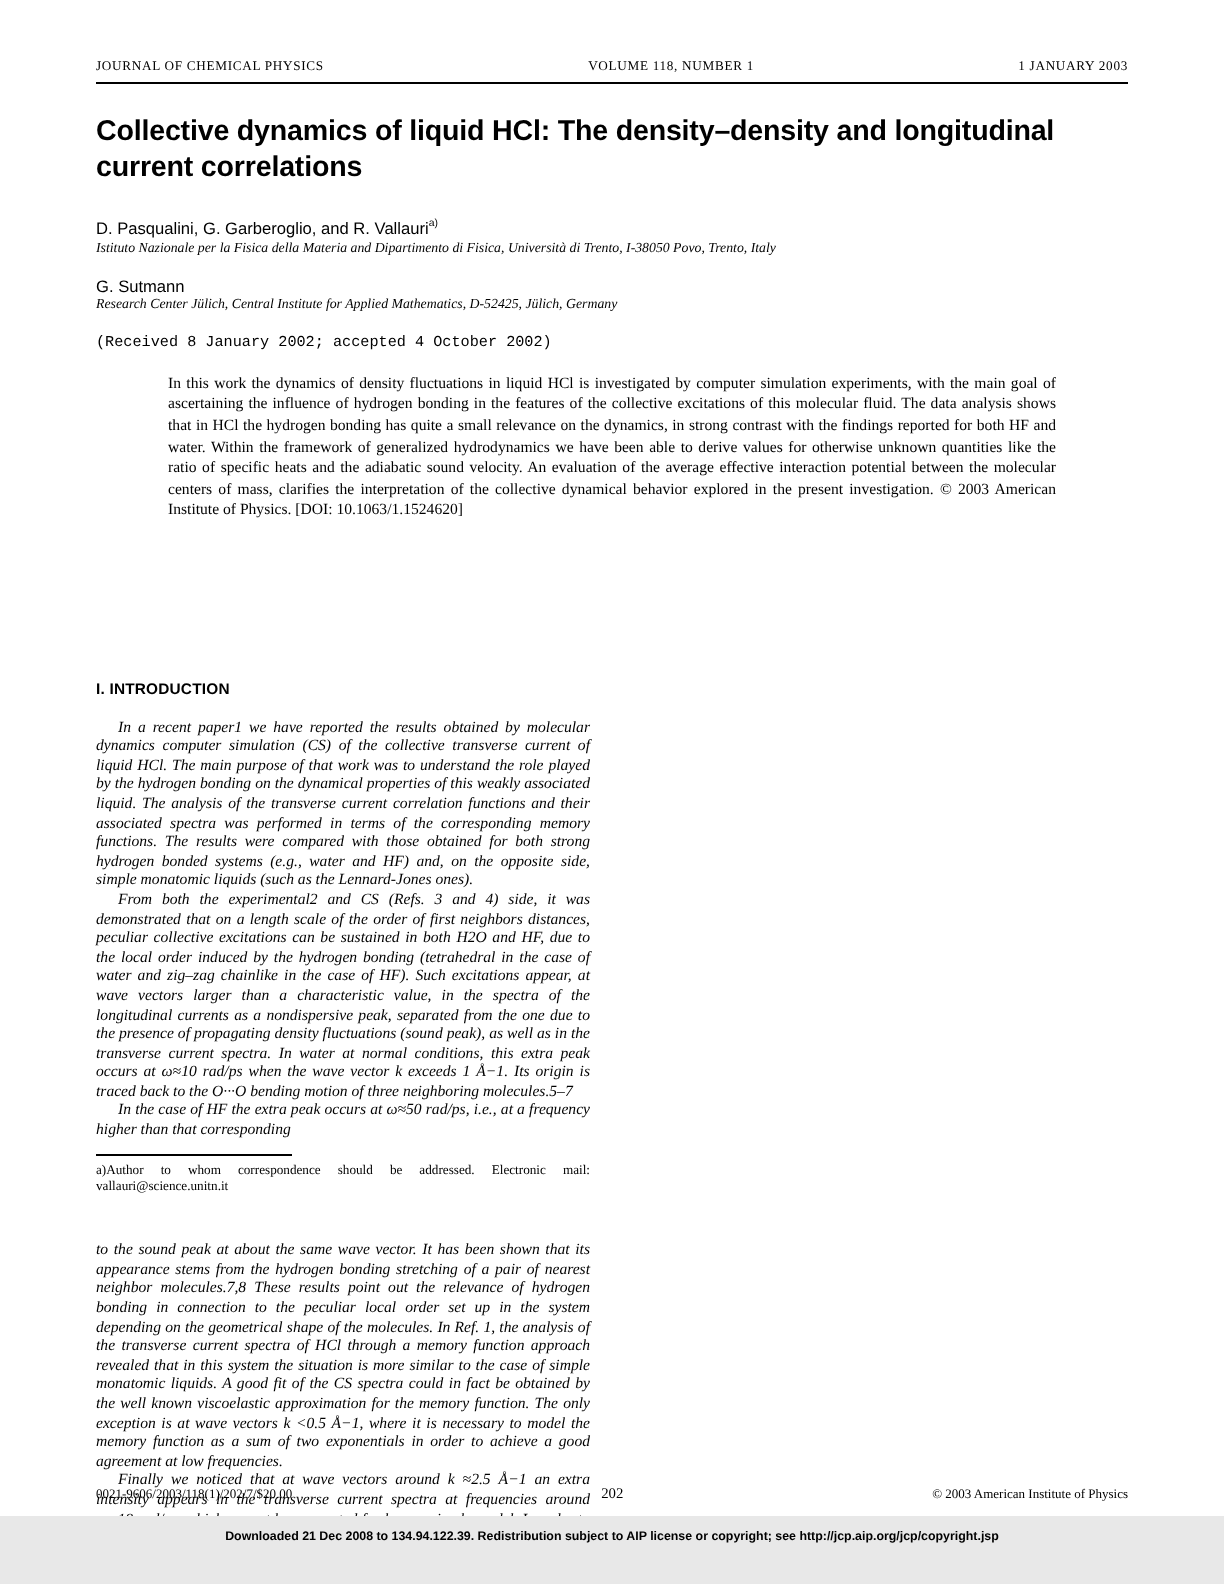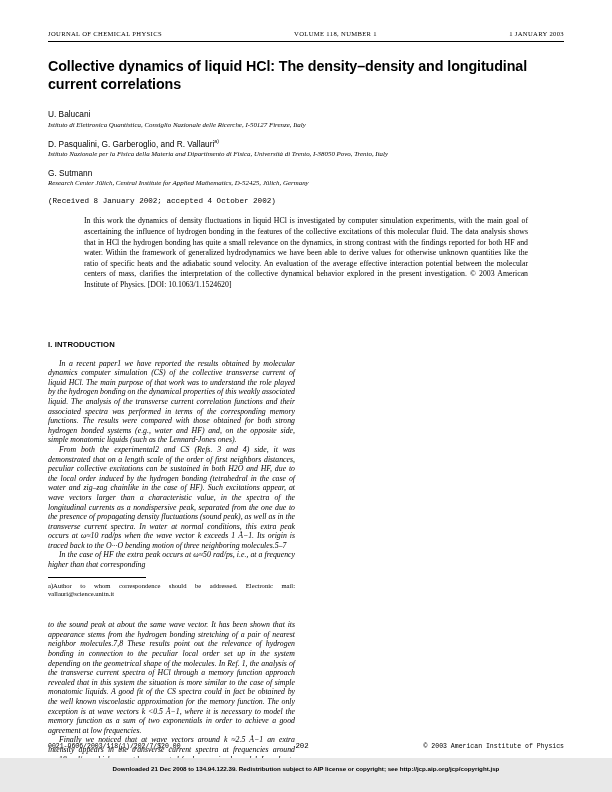--- a/index.html
+++ b/index.html
@@ -123,21 +123,21 @@
   
   .bottom {
     position: absolute;
     left: 48px;
     top: 742px;
     width: 516px;
     display: flex;
     justify-content: center;
     align-items: baseline;
     font-size: 6.5px;
-    font-family: Liberation Mono, monospace;
+    font-family: Liberation Serif, serif;
   }
   .bottom .page-num {
     font-size: 7.4px;
     text-align: center;
     flex: 1;
   }
   .downloaded {
     position: absolute;
     left: 0;
     top: 765px;
@@ -164,24 +164,20 @@
 
   <div class="runhead">
     <span class="rh-left">JOURNAL OF CHEMICAL PHYSICS</span>
     <span class="rh-center">VOLUME 118, NUMBER 1</span>
     <span class="rh-right">1 JANUARY 2003</span>
   </div>
   <div class="rule"></div>
 
   <h1 class="title">Collective dynamics of liquid HCl: The density–density and longitudinal current correlations</h1>
 
-  <div class="author-block">
-    <div class="author">U. Balucani</div>
-    <div class="affil">Istituto di Elettronica Quantistica, Consiglio Nazionale delle Ricerche, I-50127 Firenze, Italy</div>
-  </div>
 
   <div class="author-block">
     <div class="author"><span>D. Pasqualini, G. Garberoglio, and R. Vallauri</span><span class="sup">a)</span></div>
     <div class="affil">Istituto Nazionale per la Fisica della Materia and Dipartimento di Fisica, Università di Trento, I-38050 Povo, Trento, Italy</div>
   </div>
 
   <div class="author-block">
     <div class="author">G. Sutmann</div>
     <div class="affil">Research Center Jülich, Central Institute for Applied Mathematics, D-52425, Jülich, Germany</div>
   </div>

